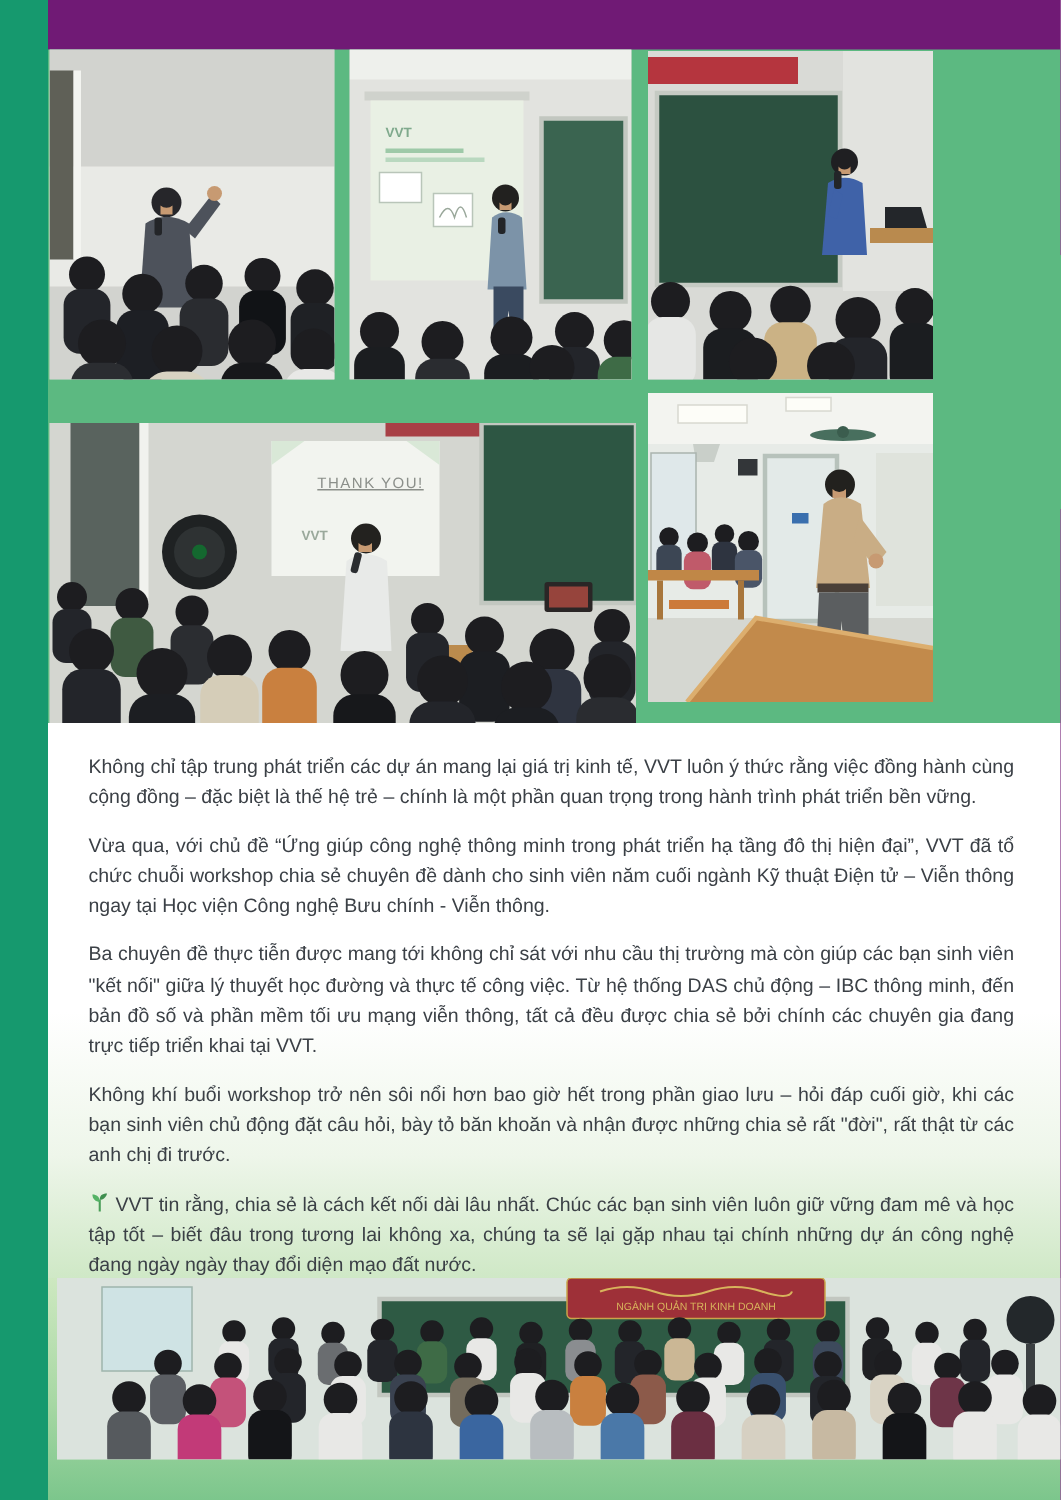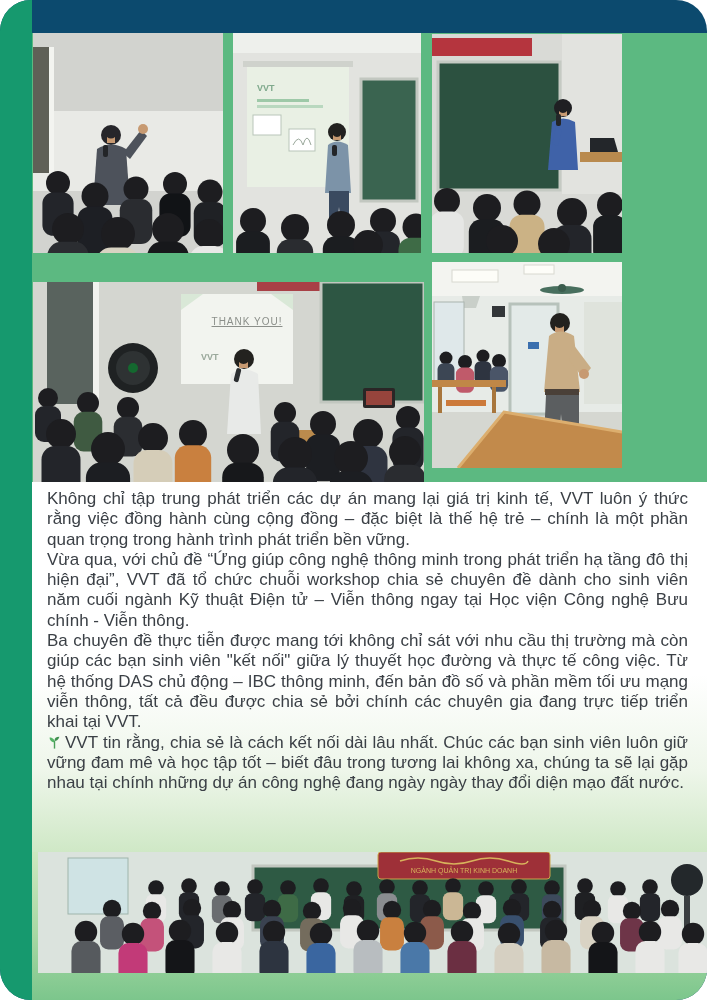--- a/index.html
+++ b/index.html
@@ -1,32 +1,32 @@
 <!DOCTYPE html>
 <html><head>
 <meta charset="utf-8">
 <style>
   html,body{margin:0;padding:0;}
   body{width:707px;height:1000px;background:#ffffff;font-family:"Liberation Sans","DejaVu Sans",sans-serif;}
-  .page{position:relative;width:707px;height:1000px;overflow:hidden;background:#0c4a6e;border-radius:31px;}
+  .page{position:relative;width:707px;height:1000px;overflow:hidden;background:#701a75;}
   .left-bar{position:absolute;left:0;top:0;width:32px;height:1000px;background:#16996e;}
   .collage{position:absolute;left:32px;top:33px;width:675px;height:449px;background:#5cb981;}
   .ph{position:absolute;overflow:hidden;background:#d8d9d5;}
   .ph svg{display:block;width:100%;height:100%;}
   .ph1{left:1px;top:0;width:190px;height:220px;}
   .ph2{left:201px;top:0;width:188px;height:220px;}
   .ph3{left:400px;top:1px;width:190px;height:219px;}
   .ph4{left:1px;top:229px;width:391px;height:206px;margin-top:20px;}
   .ph5{left:400px;top:229px;width:190px;height:206px;}
   .text-section{position:absolute;left:32px;top:482px;width:675px;height:370px;box-sizing:border-box;
     padding:7px 19px 0 15px;overflow:hidden;
     background:linear-gradient(180deg,#ffffff 0%,#ffffff 52%,#eef6ea 78%,#cfe8c6 100%);}
   .headline{margin:1px 0 6px 0;text-align:center;font-weight:bold;font-size:15.5px;color:#16191d;
     white-space:nowrap;letter-spacing:0.1px;}
-  .body-text p{margin:0;font-size:17px;line-height:20.3px;text-align:justify;color:#3b4046;}
+  .body-text p{margin:12px;font-size:13px;line-height:20.3px;text-align:justify;color:#3b4046;}
   .sprout{display:inline-block;width:15px;height:14px;vertical-align:-2px;margin-right:3px;}
   .footer{position:absolute;left:32px;top:852px;width:675px;height:148px;
     background:linear-gradient(180deg,#cde8c0 0%,#a8d8a4 55%,#7cc68c 100%);}
   .ph6{position:absolute;left:6px;top:0;width:669px;height:121px;overflow:hidden;background:#dbe3dd;}
   .ph6 svg{display:block;width:100%;height:100%;}
 </style>
 </head>
 <body>
 
 <div class="page">
@@ -228,20 +228,21 @@
         <path d="M26 206 L72 150 L190 170" stroke="#dcae6e" stroke-width="3" fill="none"></path>
       </svg>
     </div>
   </div>
 
   <div class="text-section">
     <div class="body-text">
       <p>Không chỉ tập trung phát triển các dự án mang lại giá trị kinh tế, VVT luôn ý thức rằng việc đồng hành cùng cộng đồng – đặc biệt là thế hệ trẻ – chính là một phần quan trọng trong hành trình phát triển bền vững.</p>
       <p>Vừa qua, với chủ đề “Ứng giúp công nghệ thông minh trong phát triển hạ tầng đô thị hiện đại”, VVT đã tổ chức chuỗi workshop chia sẻ chuyên đề dành cho sinh viên năm cuối ngành Kỹ thuật Điện tử – Viễn thông ngay tại Học viện Công nghệ Bưu chính - Viễn thông.</p>
       <p>Ba chuyên đề thực tiễn được mang tới không chỉ sát với nhu cầu thị trường mà còn giúp các bạn sinh viên "kết nối" giữa lý thuyết học đường và thực tế công việc. Từ hệ thống DAS chủ động – IBC thông minh, đến bản đồ số và phần mềm tối ưu mạng viễn thông, tất cả đều được chia sẻ bởi chính các chuyên gia đang trực tiếp triển khai tại VVT.</p>
+      <p>Không khí buổi workshop trở nên sôi nổi hơn bao giờ hết trong phần giao lưu – hỏi đáp cuối giờ, khi các bạn sinh viên chủ động đặt câu hỏi, bày tỏ băn khoăn và nhận được những chia sẻ rất "đời", rất thật từ các anh chị đi trước.</p>
       <p><span class="sprout"><svg viewBox="0 0 20 20" width="15" height="14">
               <path d="M10 18 C10 12 10 9 10 7" stroke="#4a9e58" stroke-width="2" fill="none"></path>
               <path d="M10 9 C6 9 3 6 3 2 C7 2 10 4 10 9 Z" fill="#55b366"></path>
               <path d="M10 7 C13 7 16 5 17 1 C12 1 10 3 10 7 Z" fill="#3f8f4f"></path>
             </svg></span><span>VVT tin rằng, chia sẻ là cách kết nối dài lâu nhất. Chúc các bạn sinh viên luôn giữ vững đam mê và học tập tốt – biết đâu trong tương lai không xa, chúng ta sẽ lại gặp nhau tại chính những dự án công nghệ đang ngày ngày thay đổi diện mạo đất nước.</span></p>
     </div>
   </div>
 
   <div class="footer">
     <div class="ph6">

